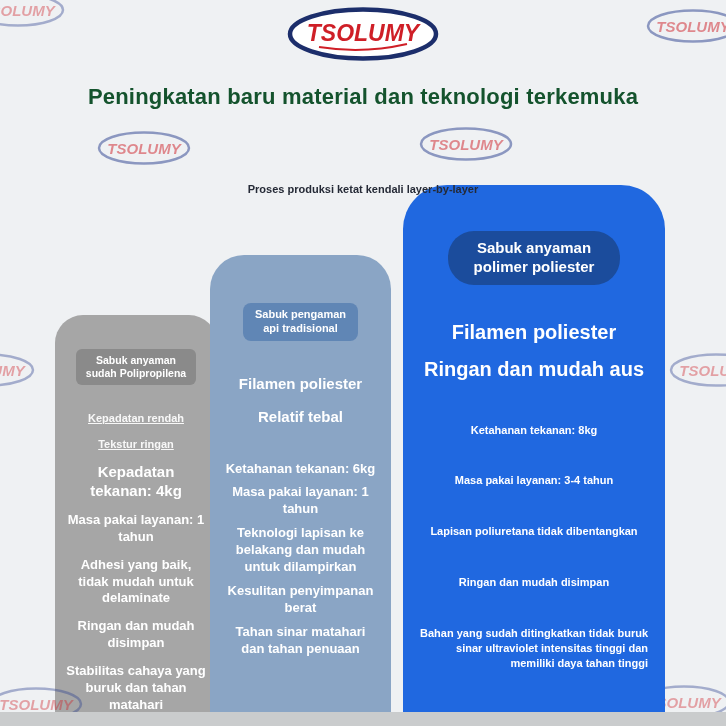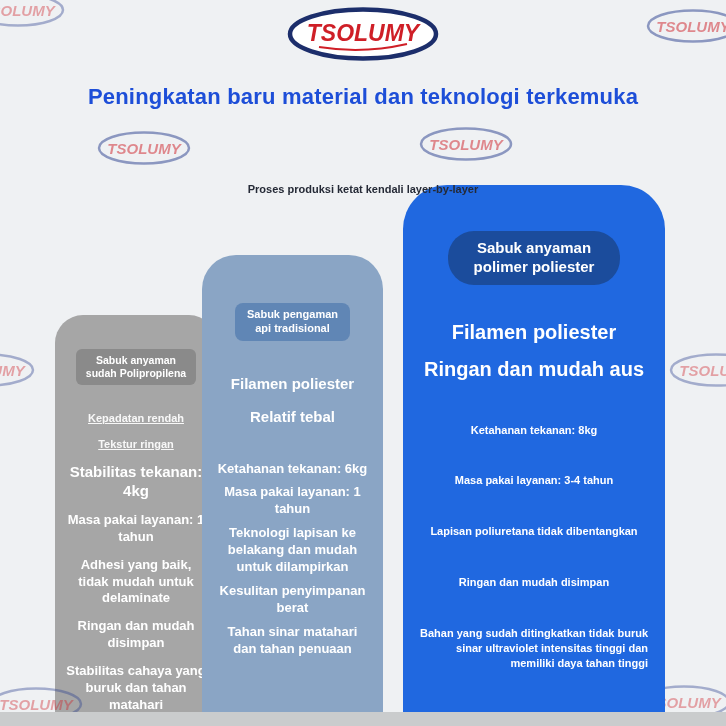--- a/index.html
+++ b/index.html
@@ -40,21 +40,21 @@
 
   
   .title {
     position: absolute;
     top: 84px;
     left: 0;
     width: 100%;
     text-align: center;
     font-size: 22px;
     font-weight: bold;
-    color: #1d4ed8;
+    color: #14532d;
     letter-spacing: 0.2px;
     z-index: 4;
   }
   .subtitle {
     position: absolute;
     top: 143px;
     left: 0;
     width: 100%;
     text-align: center;
     font-size: 11px;
@@ -75,21 +75,21 @@
     color: #ffffff;
   }
   .col-left {
     left: 55px;  top: 315px; width: 162px;
     background: #a6a6a6;
     border-radius: 28px 28px 0 0;
     padding-top: 34px;
     z-index: 1;
   }
   .col-mid {
-    left: 202px; top: 255px; width: 181px;
+    left: 210px; top: 255px; width: 181px;
     background: #8aa5c5;
     border-radius: 34px 34px 0 0;
     padding-top: 48px;
     z-index: 2;
   }
   .col-right {
     left: 403px; top: 185px; width: 262px;
     background: #2068e0;
     border-radius: 44px 44px 0 0;
     padding-top: 46px;
@@ -196,21 +196,21 @@
   <div class="subtitle">Proses produksi ketat kendali layer-by-layer</div>
 
   <section class="col col-left">
     <div class="badge badge-left">
       <span>Sabuk anyaman</span>
       <span>sudah Polipropilena</span>
     </div>
     <div class="items">
       <div class="item small">Kepadatan rendah</div>
       <div class="item small">Tekstur ringan</div>
-      <div class="item large">Stabilitas tekanan: 4kg</div>
+      <div class="item large">Kepadatan tekanan: 4kg</div>
       <div class="item">Masa pakai layanan: 1 tahun</div>
       <div class="item">Adhesi yang baik, tidak mudah untuk delaminate</div>
       <div class="item">Ringan dan mudah disimpan</div>
       <div class="item">Stabilitas cahaya yang buruk dan tahan matahari</div>
     </div>
   </section>
 
   <section class="col col-mid">
     <div class="badge badge-mid">
       <span>Sabuk pengaman</span>

